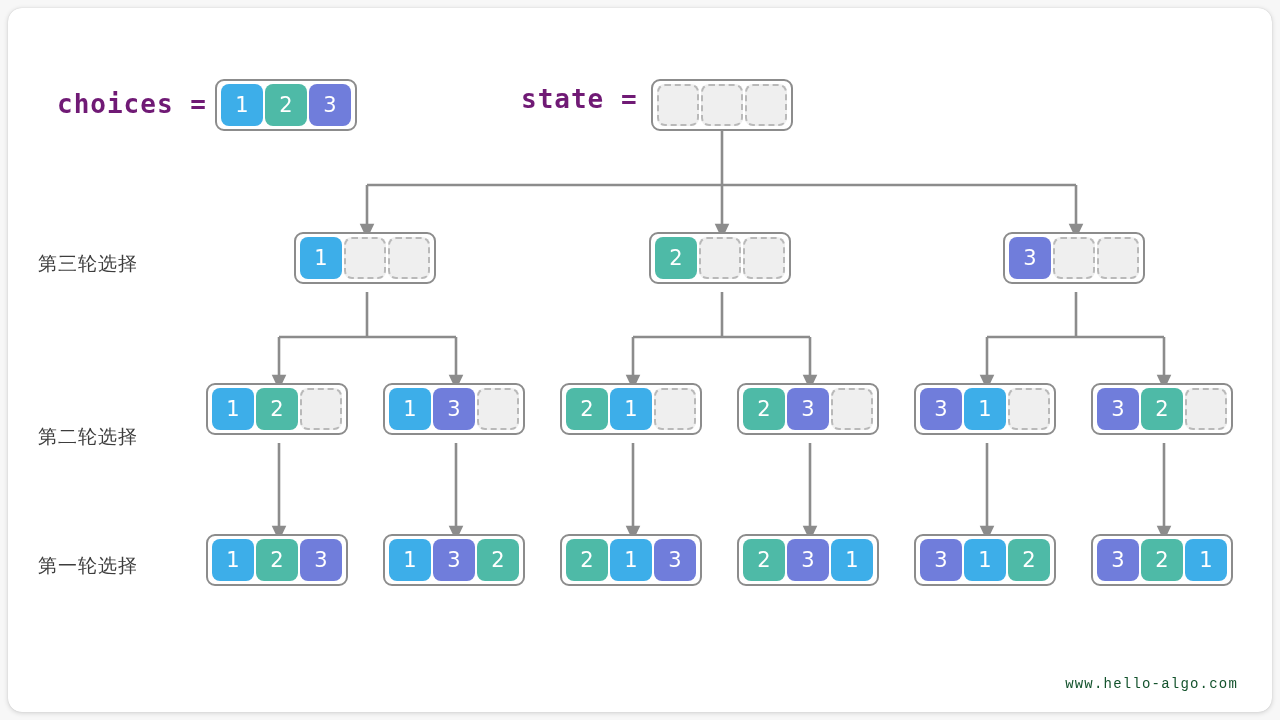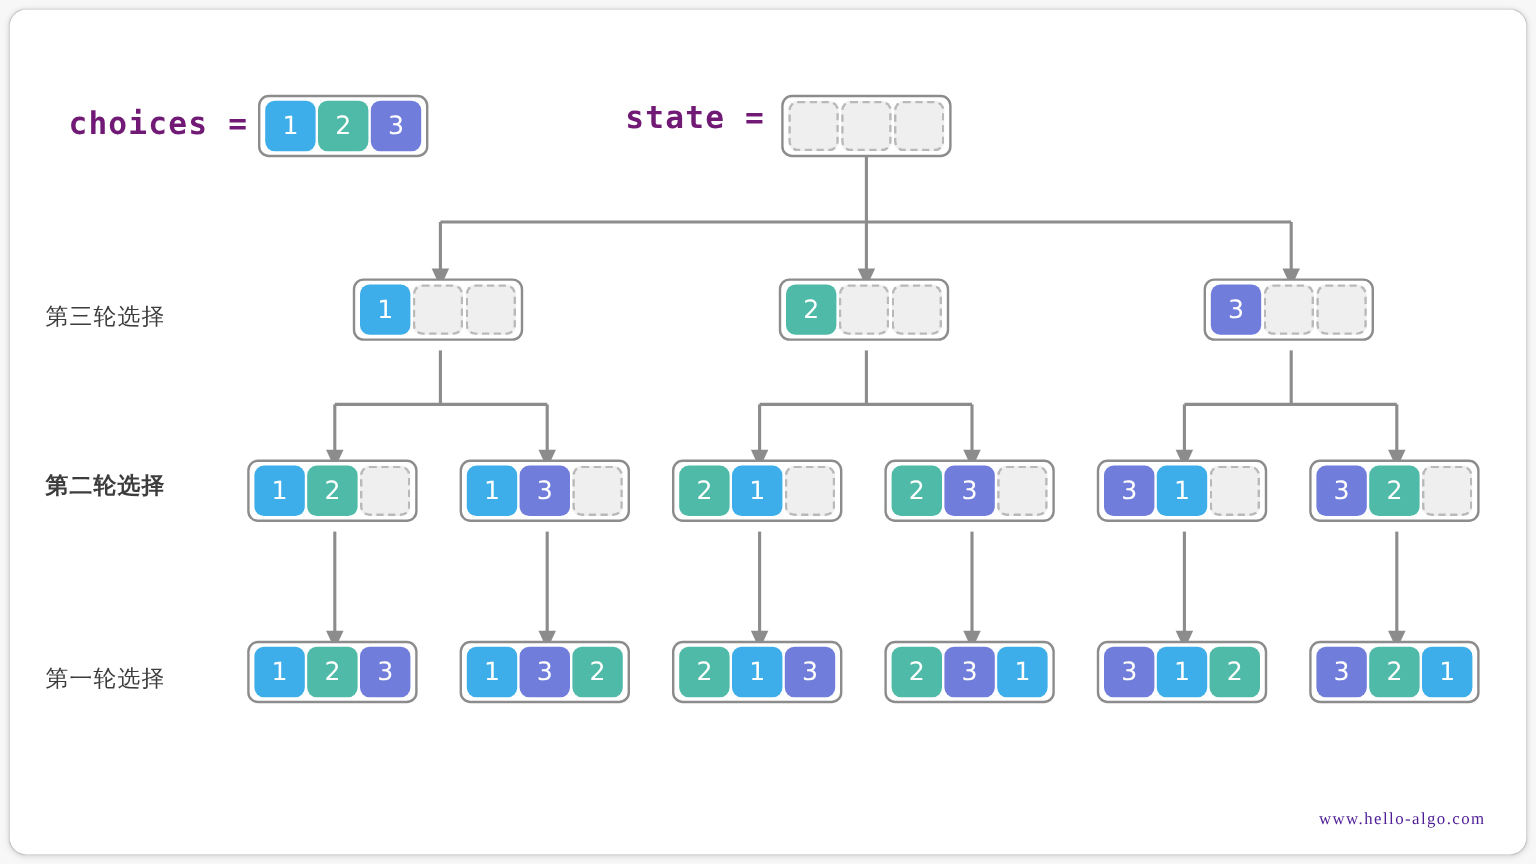--- a/index.html
+++ b/index.html
@@ -88,23 +88,23 @@
     background: #efefef;
     border: 2px dashed #b9b9b9;
     color: transparent;
   }
 
   
   #watermark {
     position: absolute;
     right: 42px;
     bottom: 28px;
-    font-family: Liberation Serif, serif;
+    font-family: Liberation Mono, monospace;
     font-size: 14px;
-    color: #4c1d95;
+    color: #14532d;
     letter-spacing: 1.2px;
     white-space: nowrap;
   }
 </style>
 </head>
 <body>
 
 <div id="card"></div>
 
 <svg id="wires" viewBox="0 0 1280 720" xmlns="http://www.w3.org/2000/svg">
@@ -155,21 +155,21 @@
   </div>
 
 <div class="hdr-label" style="left:521px; top:84px;">state =</div>
 <div class="array" id="state-array" style="left:651px; top:79px;">
     <div class="cell empty"></div>
     <div class="cell empty"></div>
     <div class="cell empty"></div>
   </div>
 
 <div class="row-label" style="left:38px; top:251px;">第三轮选择</div>
-<div class="row-label" style="left:38px; top:392px;font-weight:bold;">第二轮选择</div>
+<div class="row-label" style="left:38px; top:424px;">第二轮选择</div>
 <div class="row-label" style="left:38px; top:553px;">第一轮选择</div>
 
 <div id="nodes">
     <div class="array" style="left: 294px; top: 232px;">
       <div class="cell" style="background: rgb(61, 174, 233);">1</div>
       <div class="cell empty"></div>
       <div class="cell empty"></div>
     </div>
     <div class="array" style="left: 649px; top: 232px;">
       <div class="cell" style="background: rgb(78, 186, 167);">2</div>

